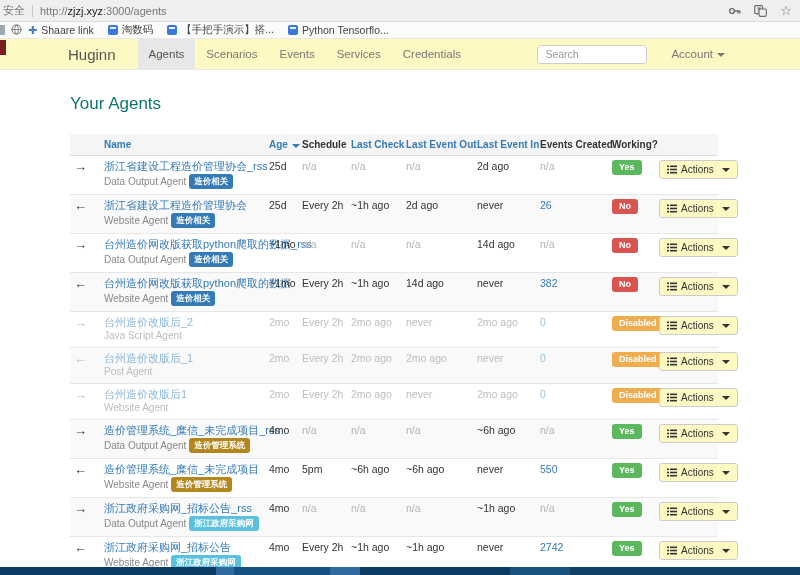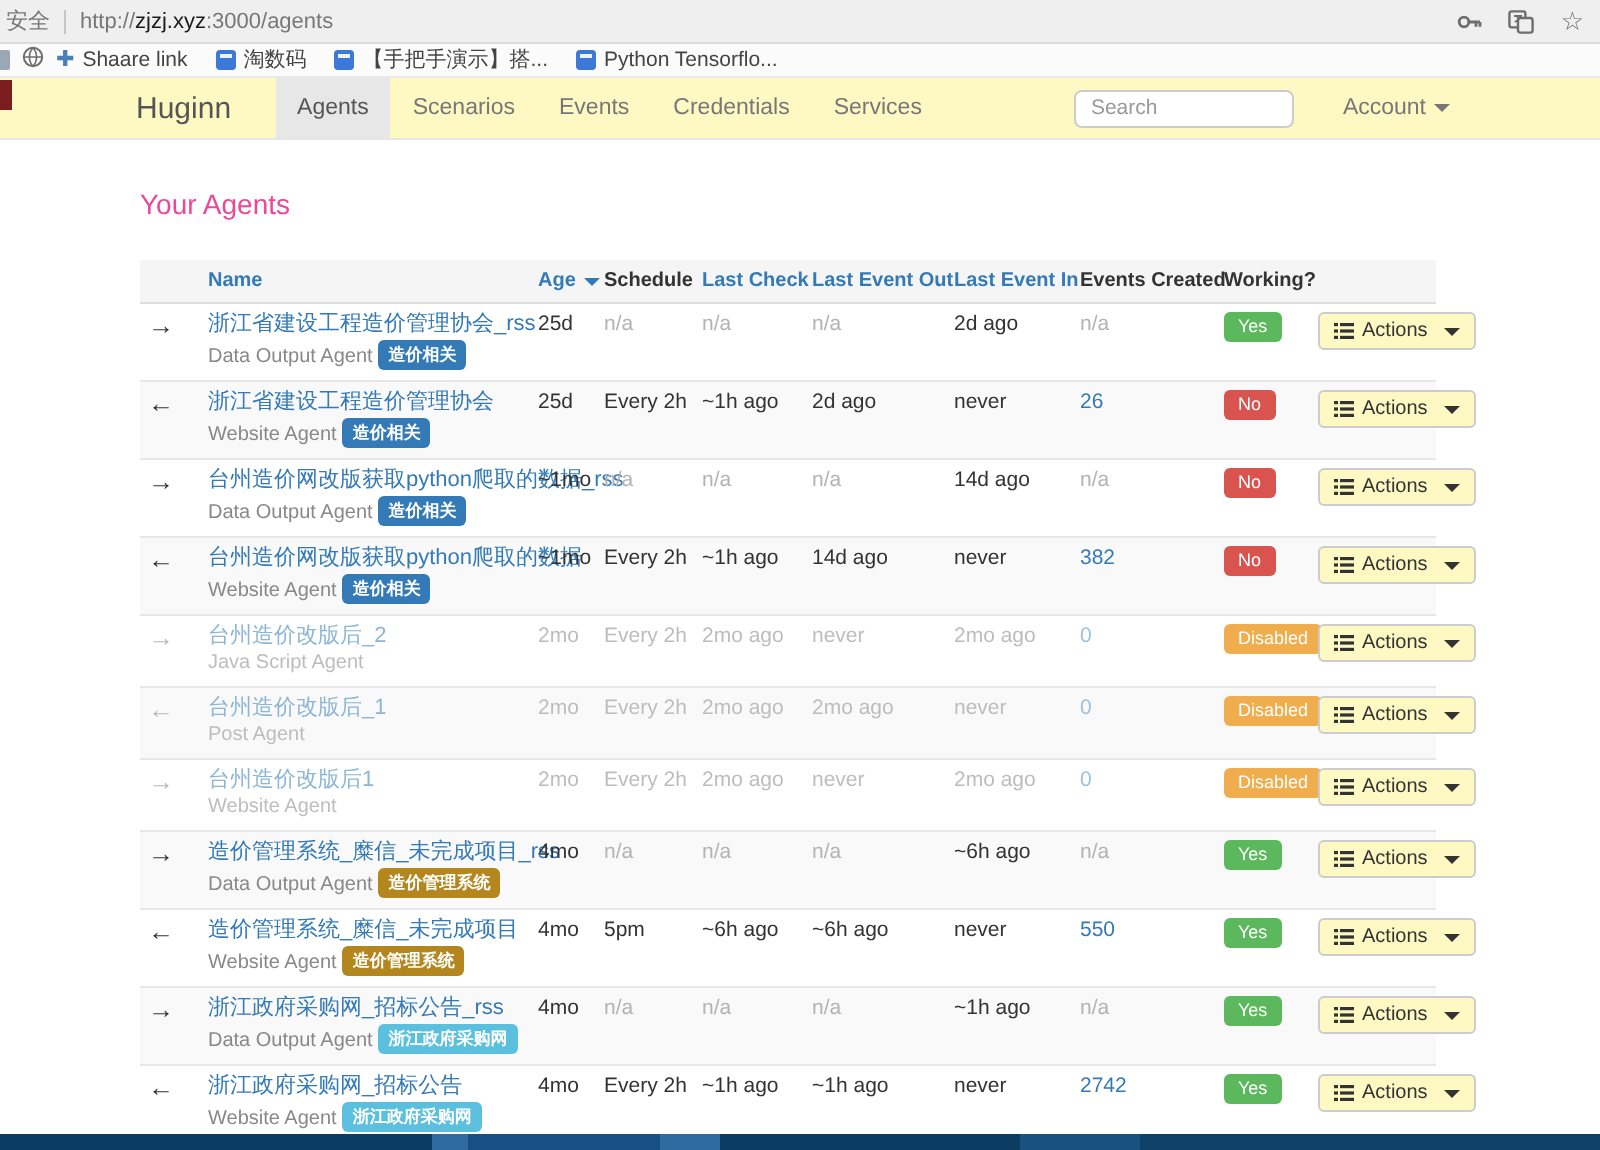--- a/index.html
+++ b/index.html
@@ -54,21 +54,21 @@
   }
   .search-box::placeholder { color:#999; }
   .account { font-size:11.5px; color:#777; cursor:pointer; white-space:nowrap; }
   .caret {
     display:inline-block; width:0; height:0; margin-left:4px; vertical-align:middle;
     border-left:4px solid transparent; border-right:4px solid transparent; border-top:4px solid currentColor;
   }
 
   
   .main { padding:24px 0 0 70px; }
-  .page-title { font-size:14px; font-weight:500; color:#ec4899; margin-bottom:20px; }
+  .page-title { font-size:17px; font-weight:500; color:#0f766e; margin-bottom:20px; }
 
   table.agents { width:648px; border-collapse:collapse; table-layout:fixed; font-size:10.5px; }
   table.agents th, table.agents td { text-align:left; vertical-align:top; white-space:nowrap; }
   thead th {
     background:#f5f5f5; border-bottom:1px solid #ddd; padding:5px 4px; font-size:10px; font-weight:bold; color:#333;
   }
   .th-link { color:#337ab7; text-decoration:none; font-weight:bold; cursor:pointer; }
   .sort-caret {
     display:inline-block; width:0; height:0; margin-left:4px;
     border-left:4px solid transparent; border-right:4px solid transparent; border-top:4px solid #337ab7;
@@ -80,21 +80,21 @@
   .dir-arrow { font-size:13px; font-weight:bold; color:#333; line-height:13px; }
   .agent-link { color:#337ab7; text-decoration:none; font-size:11px; line-height:13px; cursor:pointer;text-align:right; }
   .agent-sub { font-size:10px; color:#888; line-height:12px; margin-top:1px; }
   .badge-label {
     display:inline-block; color:#fff; font-size:8.5px; font-weight:bold;
     padding:1px 5px 2px; border-radius:3px; margin-left:3px; vertical-align:1px; cursor:pointer;
   }
   .muted { color:#b3b3b3; }
   .tbl-link { color:#337ab7; text-decoration:none; cursor:pointer; }
   .status-badge {
-    display:inline-block; color:#fff; font-size:9px; font-weight:normal;
+    display:inline-block; color:#fff; font-size:9px; font-weight:bold;
     padding:2px 7px 3px; border-radius:3px;
   }
   .actions-btn {
     display:inline-flex; align-items:center; gap:4px;
     background:#fef9c3; border:1px solid #ccc; border-radius:3px;
     font-size:10px; color:#333; padding:3px 7px; cursor:pointer;
     font-family:"Liberation Sans","DejaVu Sans",sans-serif;
   }
   .actions-btn svg { display:block; }
   .c-actions { text-align:right; }
@@ -160,22 +160,22 @@
       </span>
   </div>
 
   <nav class="navbar">
     <div class="maroon-edge"></div>
     <span class="brand">Huginn</span>
     <ul class="nav-items">
       <li class="active">Agents</li>
       <li>Scenarios</li>
       <li>Events</li>
+      <li>Services</li>
       <li>Credentials</li>
-      <li>Services</li>
     </ul>
     <span class="nav-right">
       <input class="search-box" type="text" placeholder="Search" style="">
       <span class="account"><span>Account</span><span class="caret"></span></span>
     </span>
   </nav>
 
   <div class="main">
     <h1 class="page-title">Your Agents</h1>
 

